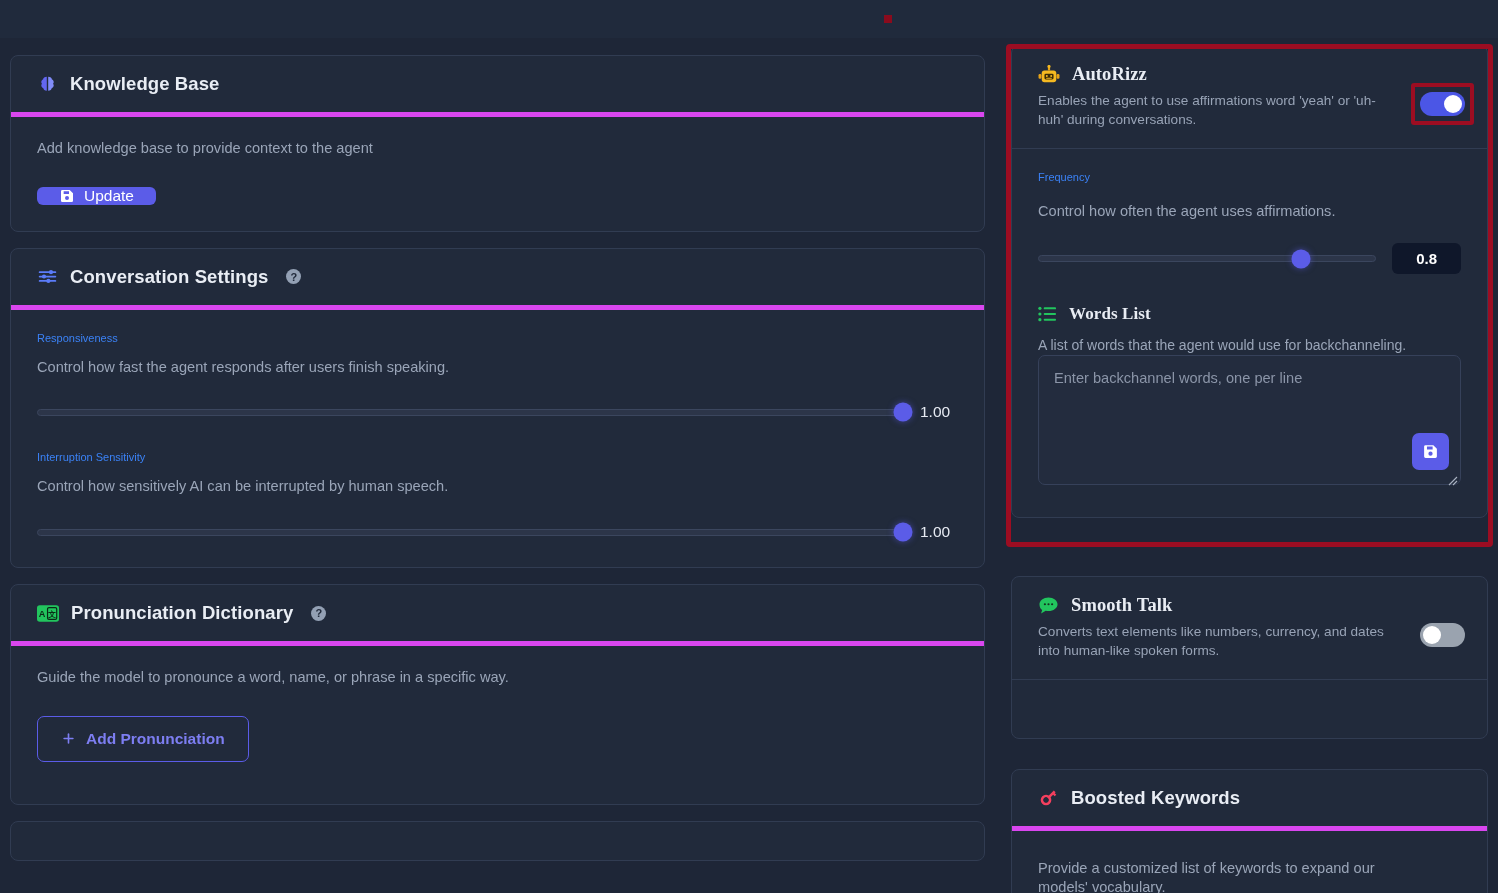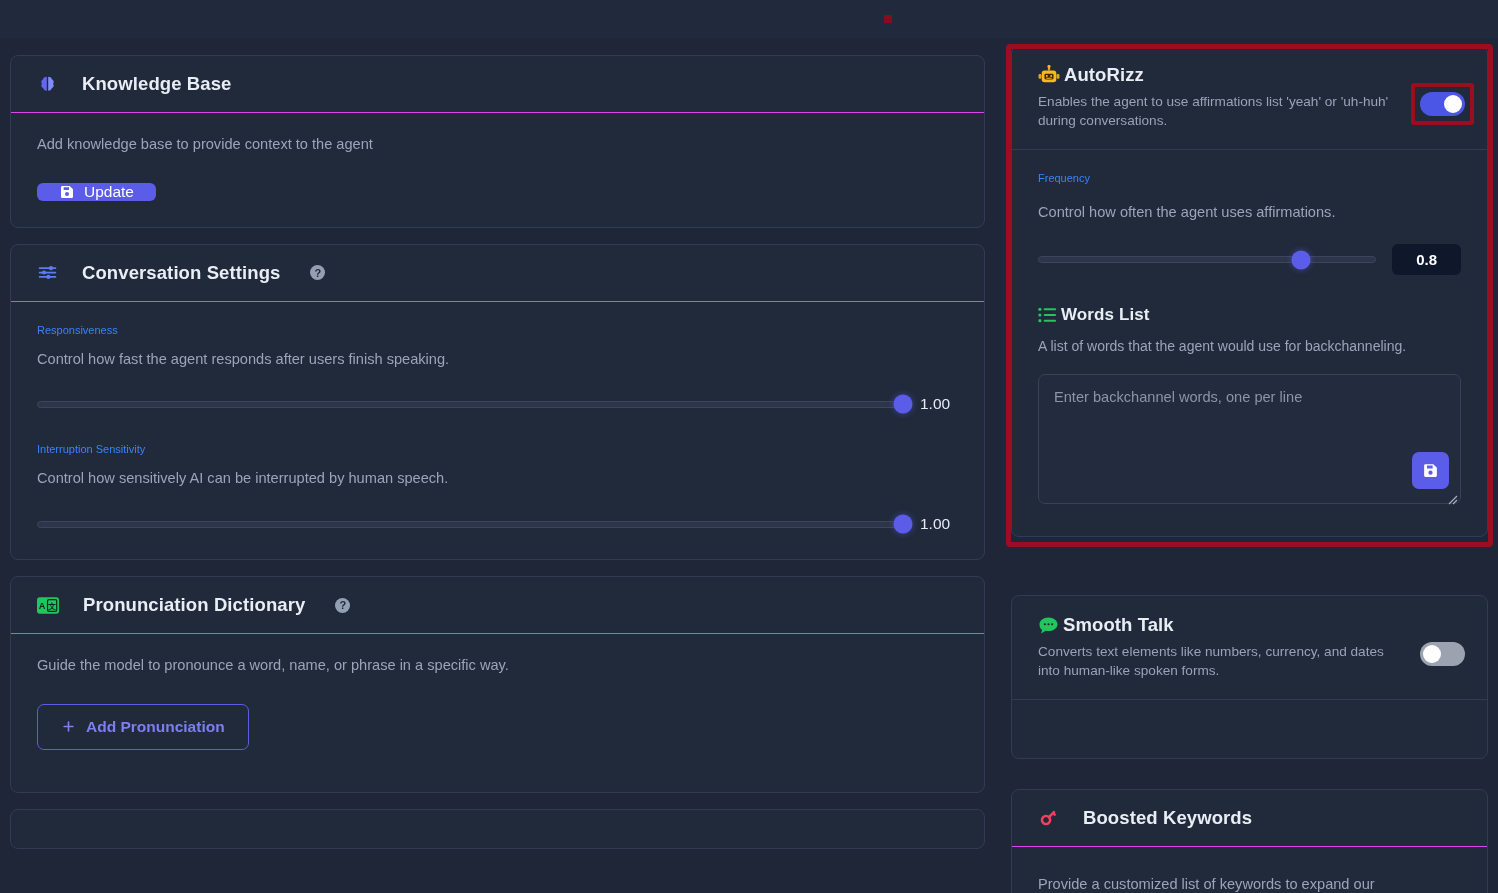--- a/index.html
+++ b/index.html
@@ -43,23 +43,23 @@
   
   .card {
     background: #212a3b;
     border: 1px solid #313c52;
     border-radius: 8px;
     margin-bottom: 16px;
   }
   .card-head {
     display: flex;
     align-items: center;
-    gap: 24px;
+    gap: 12px;
     padding: 17px 26px;
-    border-bottom: 1px solid #d946ef;
+    border-bottom: 5px solid #d946ef;
   }
   .card-title {
     font-size: 18.5px;
     font-weight: bold;
     color: #e9edf4;
     letter-spacing: .1px;
   }
   .card-body { padding: 22px 26px 26px 26px; }
 
   .desc {
@@ -178,21 +178,22 @@
 
   
   .feature-head {
     position: relative;
     padding: 18px 26px 18px 26px;
     border-bottom: 1px solid #313c52;
   }
   .feature-titlerow {
     display: flex;
     align-items: center;
-    gap: 4px;
+    gap: 12px;
+    font-family: Liberation Serif, serif;
   }
   .feature-desc {
     font-size: 13.6px;
     color: #98a3b6;
     line-height: 1.38;
     margin-top: 7px;
     max-width: 360px;
   }
   .toggle {
     position: absolute;
@@ -229,21 +230,20 @@
     width: 487px; height: 503px;
     border: 5px solid #9c0d22;
     border-radius: 4px;
     pointer-events: none;
     z-index: 5;
   }
 
   
   .ta-wrap {
     position: relative;
-    margin-top: 18px;
   }
   .ta {
     width: 100%;
     height: 130px;
     background: #232c3e;
     border: 1px solid #36415a;
     border-radius: 7px;
     color: #8b95a8;
     font-size: 14.6px;
     font-family: "Liberation Sans", sans-serif;
@@ -392,21 +392,21 @@
             <rect x="10.8" y="1.5" width="2.4" height="4.5" fill="#e8a317"></rect>
             <circle cx="12" cy="1.6" r="1.7" fill="#f5b921"></circle>
             <rect x="7" y="9.5" width="10" height="6.5" rx="1.6" fill="#3a2a06"></rect>
             <circle cx="9.6" cy="12" r="1.1" fill="#f5b921"></circle>
             <circle cx="14.4" cy="12" r="1.1" fill="#f5b921"></circle>
             <rect x="8.8" y="14" width="6.4" height="1.1" rx=".5" fill="#f5b921"></rect>
           </svg>
         </span>
         <span class="card-title">AutoRizz</span>
       </div>
-      <div class="feature-desc">Enables the agent to use affirmations list 'yeah' or 'uh-huh' during conversations.</div>
+      <div class="feature-desc">Enables the agent to use affirmations word 'yeah' or 'uh-huh' during conversations.</div>
       <div class="toggle on">
         <div class="knob"></div>
       </div>
       <div class="toggle-ring"></div>
     </div>
 
     <div class="card-body" style="padding:22px 26px 28px 26px">
       <div class="sub-label">Frequency</div>
       <div class="desc" style="margin-top:19px">Control how often the agent uses affirmations.</div>
       <div class="slider-row" style="margin-top:22px">

